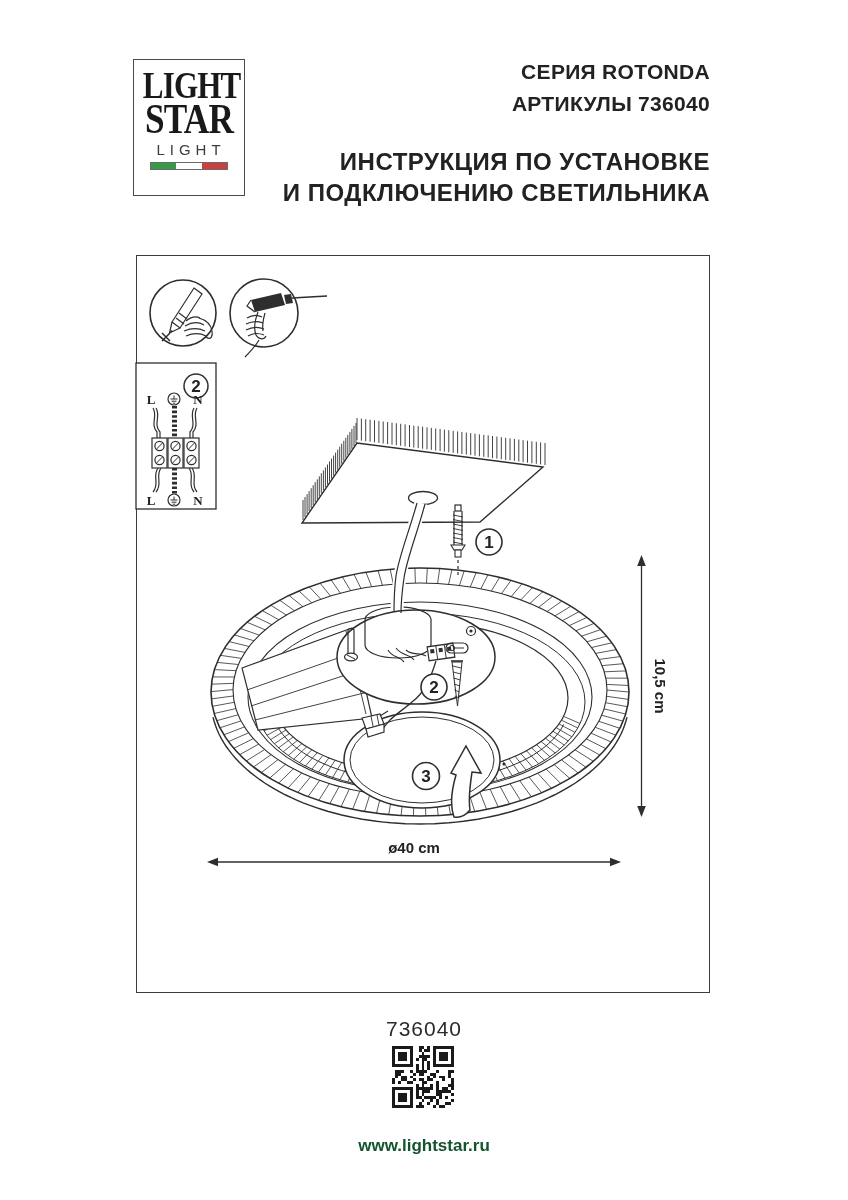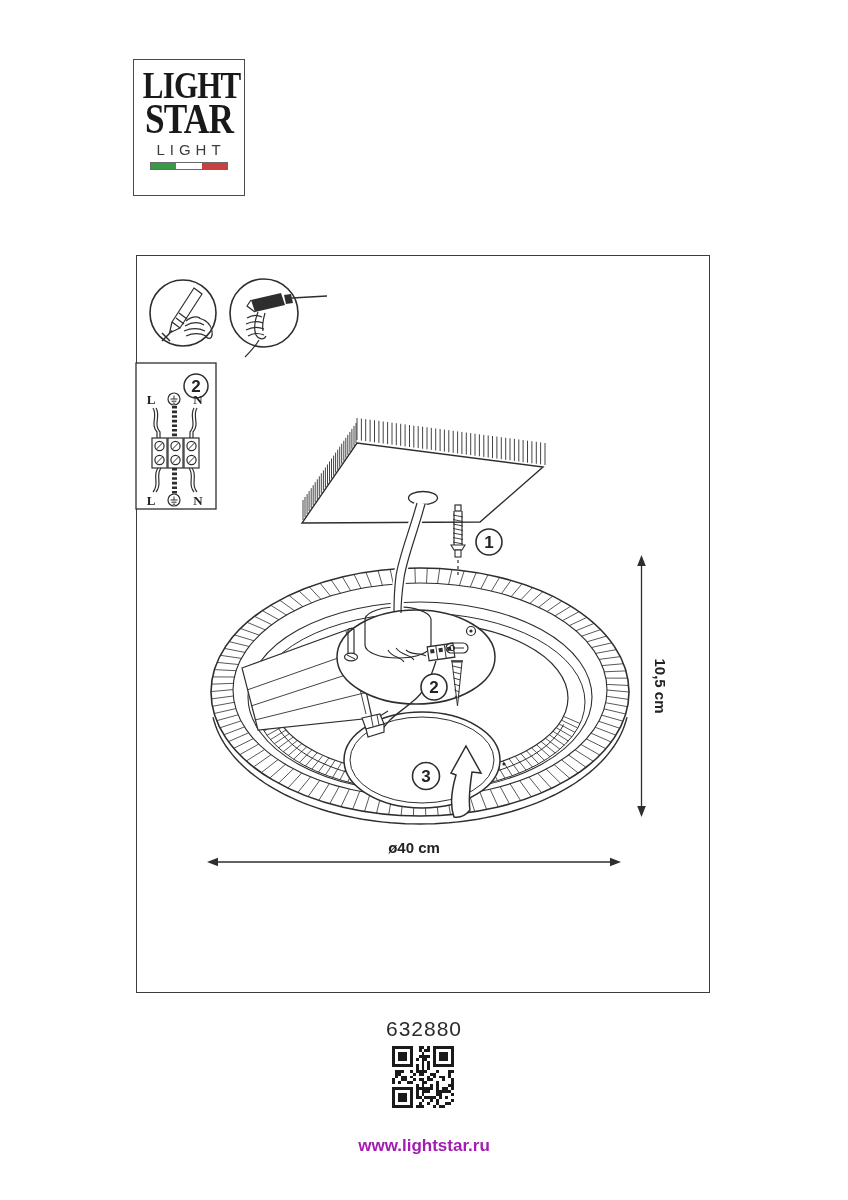--- a/index.html
+++ b/index.html
@@ -29,38 +29,46 @@
   .w{fill:#ffffff;stroke:#2e2e2e;}
   .f{fill:#2e2e2e;stroke:none;}
   .t{font:bold 17px "Liberation Sans",sans-serif;fill:#222;stroke:none;text-anchor:middle;}
   .td{font:bold 15px "Liberation Sans",sans-serif;fill:#222;stroke:none;text-anchor:middle;}
   .tl{font:bold 13px "Liberation Serif",serif;fill:#222;stroke:none;text-anchor:middle;}
   
   .art-number{position:absolute;left:0;right:0;top:1017px;text-align:center;
               font-size:21px;letter-spacing:1px;color:#2b2b2b;}
   .qr{position:absolute;left:392px;top:1046px;width:62px;height:62px;}
   .site{position:absolute;left:0;right:0;top:1136px;text-align:center;
-        font-weight:bold;font-size:17px;color:#a21caf;}
+        font-weight:bold;font-size:17px;color:#14532d;}
 </style>
 </head>
 <body>
 
 <div id="page">
 
   <div class="logo-box">
     <div class="logo-light">LIGHT</div>
     <div class="logo-star">STAR</div>
     <div class="logo-group">LIGHT</div>
     <div class="flag">
       <span id="flag-g" style="background: rgb(55, 154, 71);"></span>
         <span id="flag-w" style="background: rgb(255, 255, 255);"></span>
         <span id="flag-r" style="background: rgb(201, 64, 64);"></span>
     </div>
   </div>
 
+  <div class="hdr">
+    <div class="hdr-line">СЕРИЯ ROTONDA</div>
+    <div class="hdr-line">АРТИКУЛЫ 736040</div>
+    <div class="hdr-title">
+      <div class="hdr-big">ИНСТРУКЦИЯ ПО УСТАНОВКЕ</div>
+      <div class="hdr-big">И ПОДКЛЮЧЕНИЮ СВЕТИЛЬНИКА</div>
+    </div>
+  </div>
 
   <div class="diagram-frame"></div>
 
   <svg id="art" width="848" height="1200" viewBox="0 0 848 1200">
 
     <g class="s">
       <circle cx="183" cy="313" r="33" stroke-width="1.6"></circle>
       <path d="M194,288 L202,294 L180,328 L172,322 Z"></path>
       <path d="M176,318 L184,324 M179,313 L187,319"></path>
       <path d="M172,322 L169.5,333 L180,328"></path>
@@ -246,21 +254,21 @@
       <text class="td" x="655" y="686" transform="rotate(90 655 686)">10,5 cm</text>
     </g>
     <g class="s">
       <path d="M212,862 L616,862" stroke-width="1.3"></path>
       <path class="f" d="M207,862 L218,857.7 L218,866.3 Z"></path>
       <path class="f" d="M621,862 L610,857.7 L610,866.3 Z"></path>
       <text class="td" x="414" y="853">ø40 cm</text>
     </g>
   </svg>
 
-  <div class="art-number">632880</div>
+  <div class="art-number">736040</div>
   <svg class="qr" viewBox="0 0 21 21" shape-rendering="crispEdges">
       <g id="qr" fill="#1a1a1a">
         <rect x="0" y="0" width="1" height="1"></rect>
         <rect x="1" y="0" width="1" height="1"></rect>
         <rect x="2" y="0" width="1" height="1"></rect>
         <rect x="3" y="0" width="1" height="1"></rect>
         <rect x="4" y="0" width="1" height="1"></rect>
         <rect x="5" y="0" width="1" height="1"></rect>
         <rect x="6" y="0" width="1" height="1"></rect>
         <rect x="9" y="0" width="1" height="1"></rect>

